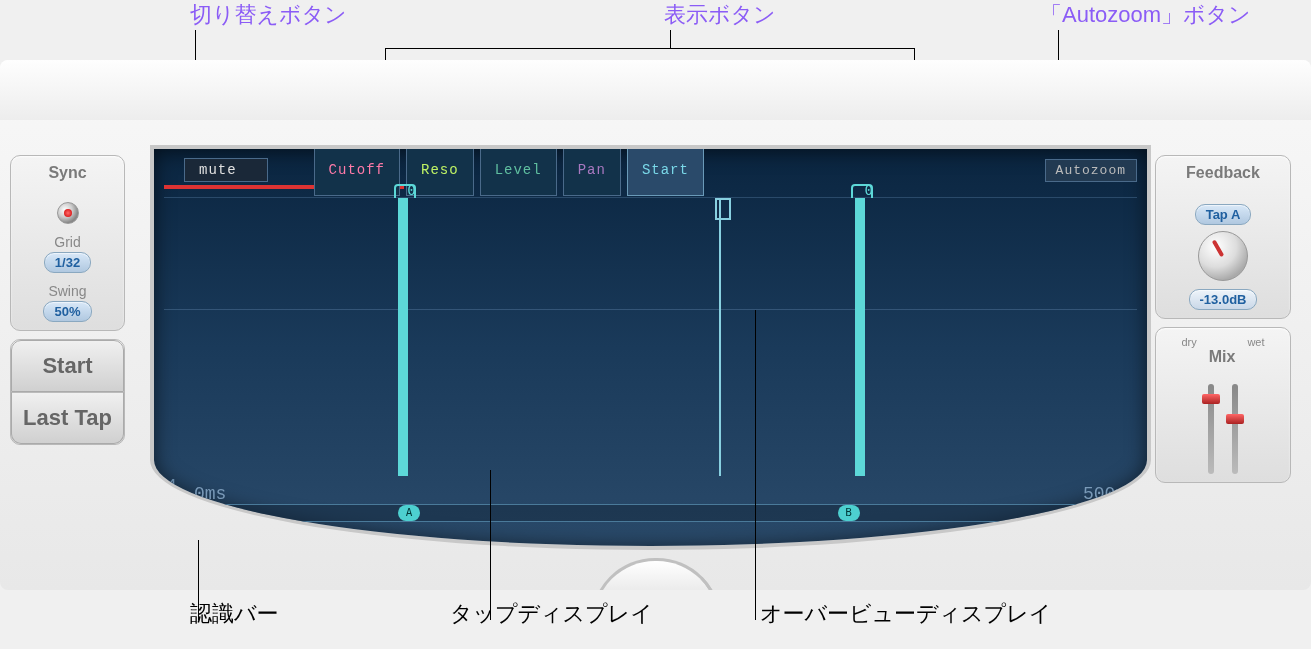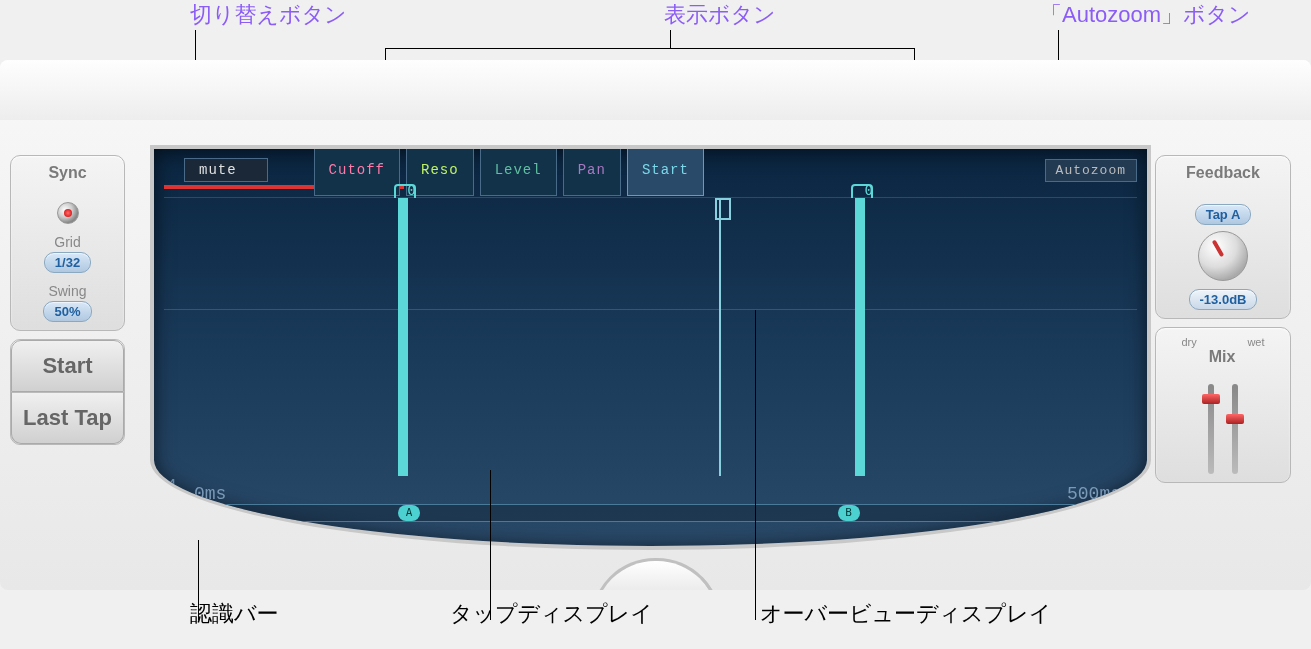--- a/index.html
+++ b/index.html
@@ -232,21 +232,21 @@
 }
 .overview-marker::before{
   content:""; position:absolute; top:0; left:-4px; width:12px; height:18px;
   border:2px solid #88d0e0;
 }
 .timecode {
   position:absolute; bottom: 22px; font-family:"Courier New",monospace;
   font-size:18px; color:#7a9ab8;
 }
 .tc-left{ left:30px; }
-.tc-right{ right:16px;margin-top:44px; }
+.tc-right{ right:0;margin-top:44px; }
 
 .timesig {
   position:absolute; left:2px; bottom:18px;
   font-family:"Courier New",monospace; font-size:18px; line-height:14px;
   color:#6a8aa8;
 }
 .mini-overview {
   position:absolute; left:18px; right:18px; bottom:4px; height:18px;
   border:1px solid #4a7a9a;
   background: rgba(20,40,60,0.5);

